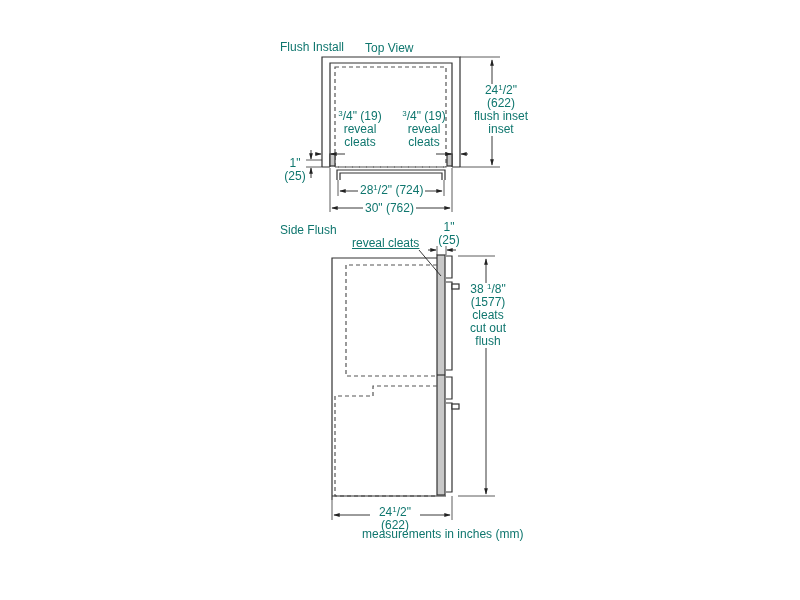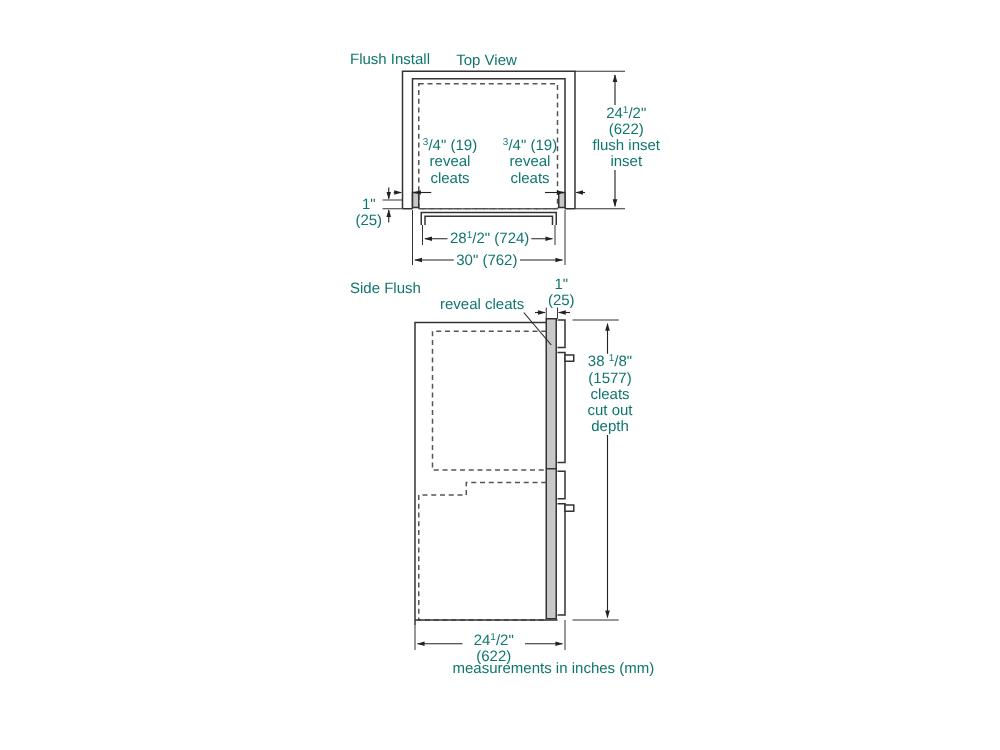--- a/index.html
+++ b/index.html
@@ -125,32 +125,32 @@
   <div>1"</div>
   <div>(25)</div>
 </div>
 
 <div class="lbl" style="left:358px;top:184px;background:#fff;padding:0 2px;">
   <span>28</span><sup>1</sup>/<span>2</span><span>" (724)</span>
 </div>
 <div class="lbl" style="left:363px;top:202px;background:#fff;padding:0 2px;">30" (762)</div>
 
 <div class="lbl" style="left:280px;top:224px;">Side Flush</div>
-<div class="lbl" style="left:352px;top:237px;">reveal cleats</div>
+<div class="lbl" style="left:352px;top:237px;text-decoration:underline;">reveal cleats</div>
 <div class="lbl c" style="left:435px;top:221px;width:28px;">
   <div>1"</div>
   <div>(25)</div>
 </div>
 
 <div class="lbl c" style="left:460px;top:283px;width:56px;background:#fff;">
   <div><span>38 </span><sup>1</sup>/<span>8</span><span>"</span></div>
   <div>(1577)</div>
   <div>cleats</div>
   <div>cut out</div>
-  <div>depth</div>
+  <div>flush</div>
 </div>
 
 <div class="lbl c" style="left:370px;top:506px;width:50px;background:#fff;">
   <div><span>24</span><sup>1</sup>/<span>2</span><span>"</span></div>
   <div>(622)</div>
 </div>
 
 <div class="lbl" style="left:362px;top:528px;">measurements in inches (mm)</div>
 
 </body></html>

